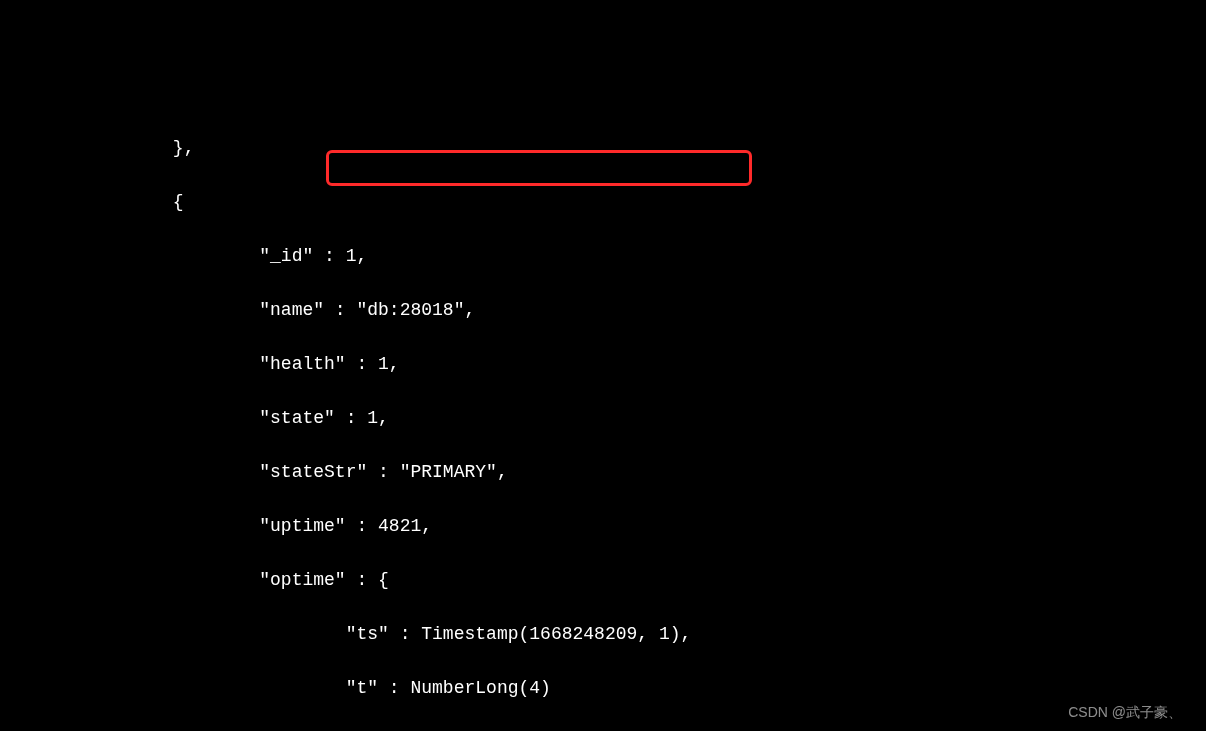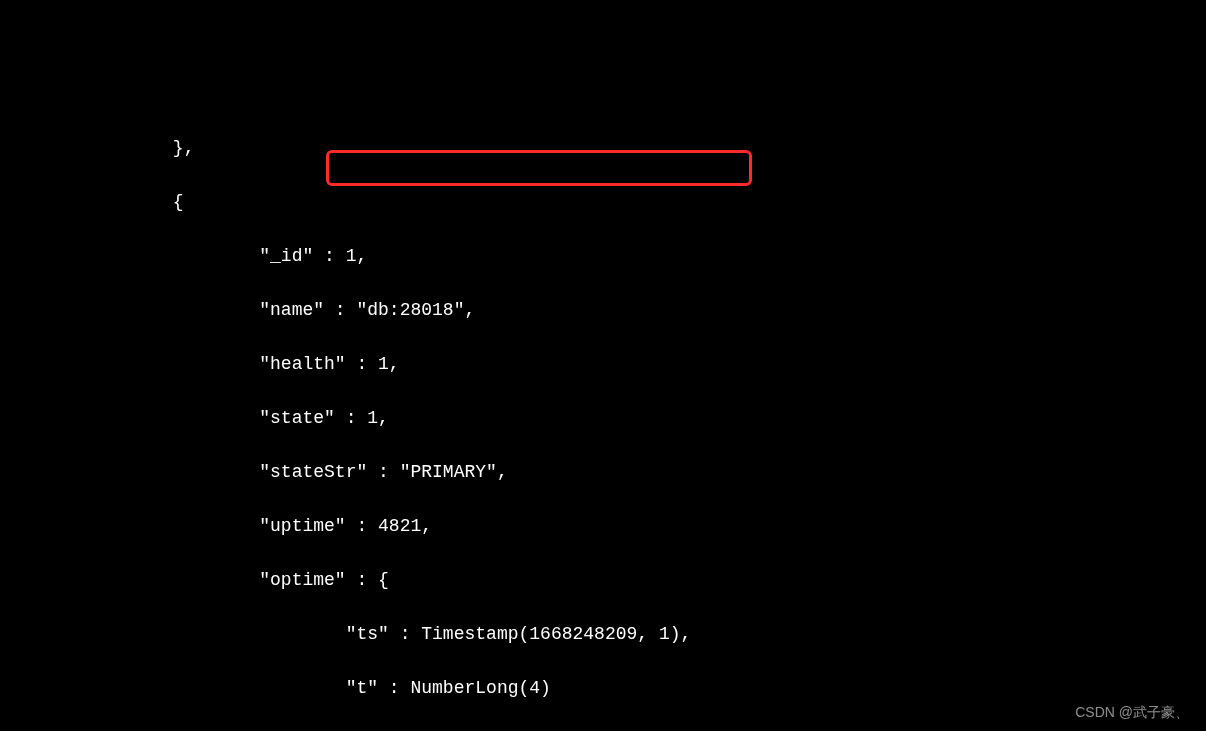--- a/index.html
+++ b/index.html
@@ -26,21 +26,21 @@
     border-radius: 6px;
     left: 326px;
     top: 150px;
     width: 426px;
     height: 36px;
     pointer-events: none;
   }
   .watermark {
     position: absolute;
     bottom: 8px;
-    right: 17px;
+    right: 24px;
     color: rgba(255,255,255,0.55);
     font-family: sans-serif;
     font-size: 14px;
   }
 </style>
 </head>
 <body>
 
 
 

